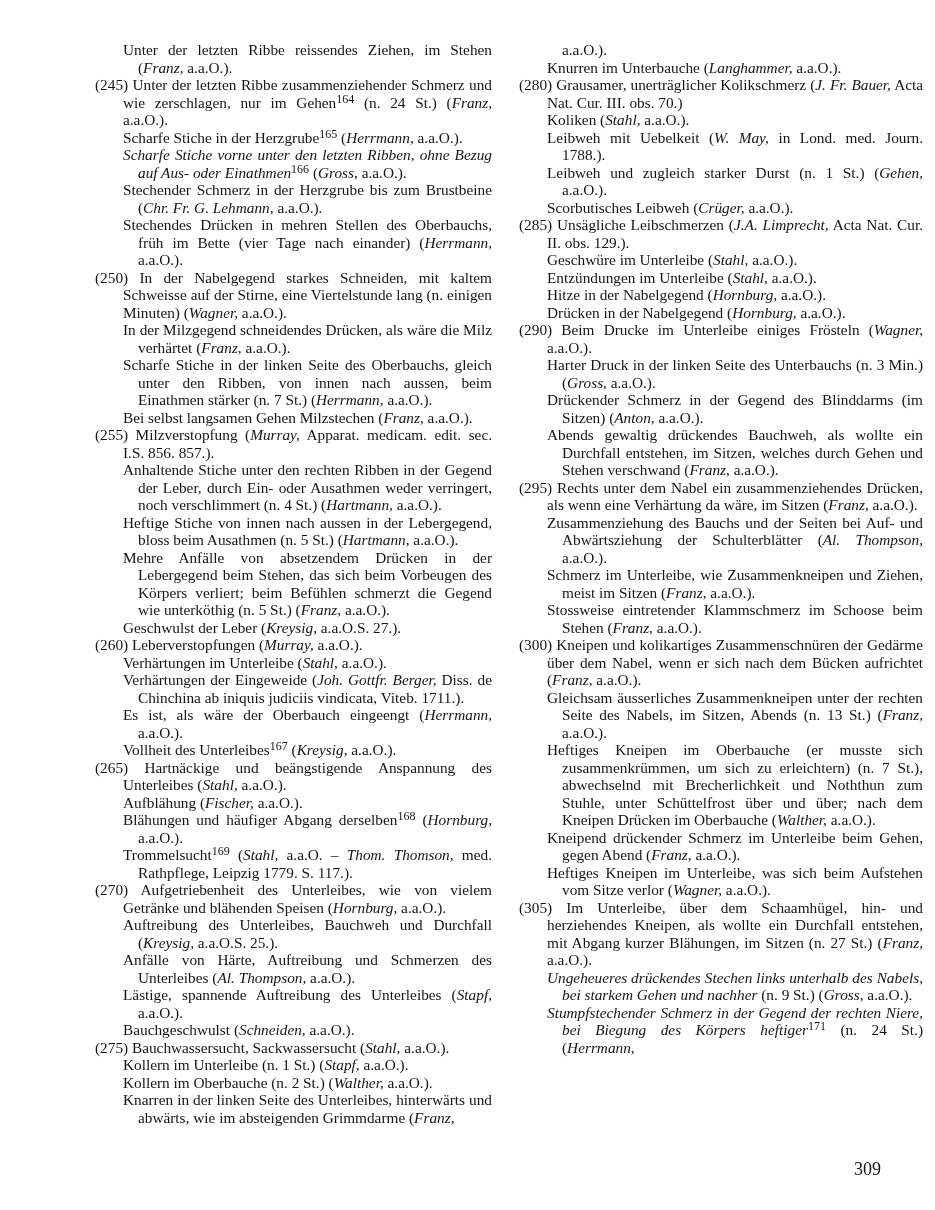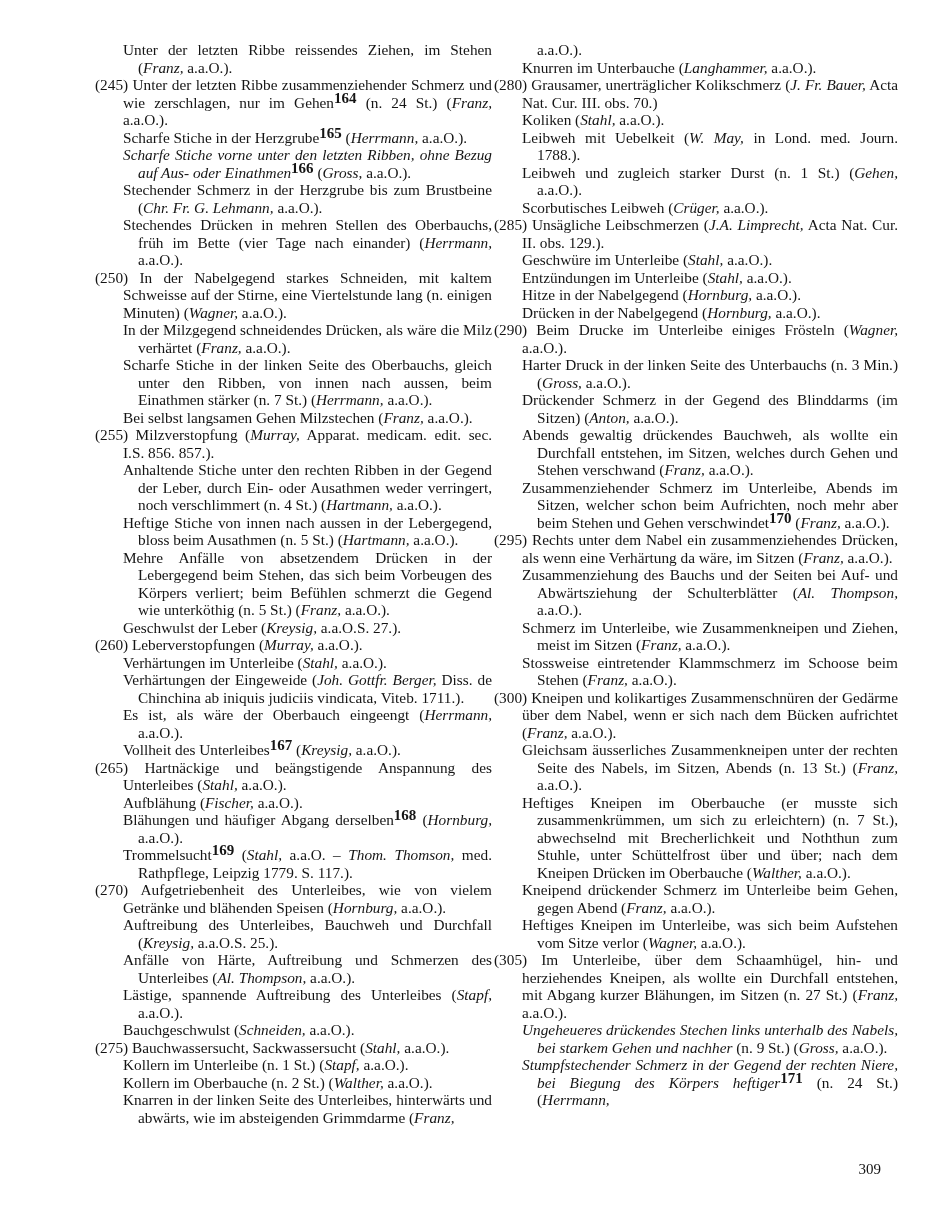--- a/index.html
+++ b/index.html
@@ -10,21 +10,21 @@
     background: #ffffff;
     overflow: hidden;
     font-family: "Liberation Serif", "DejaVu Serif", serif;
     color: #141414;
   }
   .columns {
     position: absolute;
     left: 95px;
     top: 41px;
     display: flex;
-    gap: 2px;
+    gap: 27px;
   }
   .column {
     hyphens: auto;
     -webkit-hyphens: auto;
   }
   .column.left  { width: 397px; }
   .column.right { width: 404px; }
   p.entry {
     margin: 0;
     font-size: 15.3px;
@@ -36,35 +36,34 @@
   p.entry.numbered {
     padding-left: 28px;
     text-indent: -28px;
   }
   p.entry.continuation {
     padding-left: 43px;
     text-indent: 0;
   }
   p.entry i { font-style: italic; }
   p.entry sup {
-    font-size: 15px;
+    font-size: 12px;
     line-height: 0;
     vertical-align: 5px;
-    font-weight: bold;
   }
   p.entry sub {
     font-size: 9.5px;
     line-height: 0;
     vertical-align: -2px;
   }
   .page-number {
     position: absolute;
     top: 1161px;
     right: 54px;
-    font-size: 15px;
+    font-size: 18px;
     line-height: 17px;
   }
 </style>
 </head>
 <body>
 
 <div class="page">
   <div class="columns">
     <div class="column left" lang="de">
         <p class="entry plain"><span>Unter der letzten Ribbe reissendes Ziehen, im Stehen (</span><i>Franz,</i><span> a.a.O.).</span></p>
@@ -111,21 +110,20 @@
         <p class="entry plain"><span>Scorbutisches Leibweh (</span><i>Crüger,</i><span> a.a.O.).</span></p>
         <p class="entry numbered"><span>(285) Unsägliche Leibschmerzen (</span><i>J.A. Limprecht,</i><span> Acta Nat. Cur. II. obs. 129.).</span></p>
         <p class="entry plain"><span>Geschwüre im Unterleibe (</span><i>Stahl,</i><span> a.a.O.).</span></p>
         <p class="entry plain"><span>Entzündungen im Unterleibe (</span><i>Stahl,</i><span> a.a.O.).</span></p>
         <p class="entry plain"><span>Hitze in der Nabelgegend (</span><i>Hornburg,</i><span> a.a.O.).</span></p>
         <p class="entry plain"><span>Drücken in der Nabelgegend (</span><i>Hornburg,</i><span> a.a.O.).</span></p>
         <p class="entry numbered"><span>(290) Beim Drucke im Unterleibe einiges Frösteln (</span><i>Wagner,</i><span> a.a.O.).</span></p>
         <p class="entry plain"><span>Harter Druck in der linken Seite des Unterbauchs (n. 3 Min.) (</span><i>Gross,</i><span> a.a.O.).</span></p>
         <p class="entry plain"><span>Drückender Schmerz in der Gegend des Blinddarms (im Sitzen) (</span><i>Anton,</i><span> a.a.O.).</span></p>
         <p class="entry plain"><span>Abends gewaltig drückendes Bauchweh, als wollte ein Durchfall entstehen, im Sitzen, welches durch Gehen und Stehen verschwand (</span><i>Franz,</i><span> a.a.O.).</span></p>
-        <p class="entry plain"><span>Zusammenziehender Schmerz im Unterleibe, Abends im Sitzen, welcher schon beim Aufrichten, noch mehr aber beim Stehen und Gehen verschwindet</span><sup>170</sup><span> (</span><i>Franz,</i><span> a.a.O.).</span></p>
         <p class="entry numbered"><span>(295) Rechts unter dem Nabel ein zusammenziehendes Drücken, als wenn eine Verhärtung da wäre, im Sitzen (</span><i>Franz,</i><span> a.a.O.).</span></p>
         <p class="entry plain"><span>Zusammenziehung des Bauchs und der Seiten bei Auf- und Abwärtsziehung der Schulterblätter (</span><i>Al. Thompson,</i><span> a.a.O.).</span></p>
         <p class="entry plain"><span>Schmerz im Unterleibe, wie Zusammenkneipen und Ziehen, meist im Sitzen (</span><i>Franz,</i><span> a.a.O.).</span></p>
         <p class="entry plain"><span>Stossweise eintretender Klammschmerz im Schoose beim Stehen (</span><i>Franz,</i><span> a.a.O.).</span></p>
         <p class="entry numbered"><span>(300) Kneipen und kolikartiges Zusammenschnüren der Gedärme über dem Nabel, wenn er sich nach dem Bücken aufrichtet (</span><i>Franz,</i><span> a.a.O.).</span></p>
         <p class="entry plain"><span>Gleichsam äusserliches Zusammenkneipen unter der rechten Seite des Nabels, im Sitzen, Abends (n. 13 St.) (</span><i>Franz,</i><span> a.a.O.).</span></p>
         <p class="entry plain"><span>Heftiges Kneipen im Oberbauche (er musste sich zusammenkrümmen, um sich zu erleichtern) (n. 7 St.), abwechselnd mit Brecherlichkeit und Noththun zum Stuhle, unter Schüttelfrost über und über; nach dem Kneipen Drücken im Oberbauche (</span><i>Walther,</i><span> a.a.O.).</span></p>
         <p class="entry plain"><span>Kneipend drückender Schmerz im Unterleibe beim Gehen, gegen Abend (</span><i>Franz,</i><span> a.a.O.).</span></p>
         <p class="entry plain"><span>Heftiges Kneipen im Unterleibe, was sich beim Aufstehen vom Sitze verlor (</span><i>Wagner,</i><span> a.a.O.).</span></p>
         <p class="entry numbered"><span>(305) Im Unterleibe, über dem Schaamhügel, hin- und herziehendes Kneipen, als wollte ein Durchfall entstehen, mit Abgang kurzer Blähungen, im Sitzen (n. 27 St.) (</span><i>Franz,</i><span> a.a.O.).</span></p>

